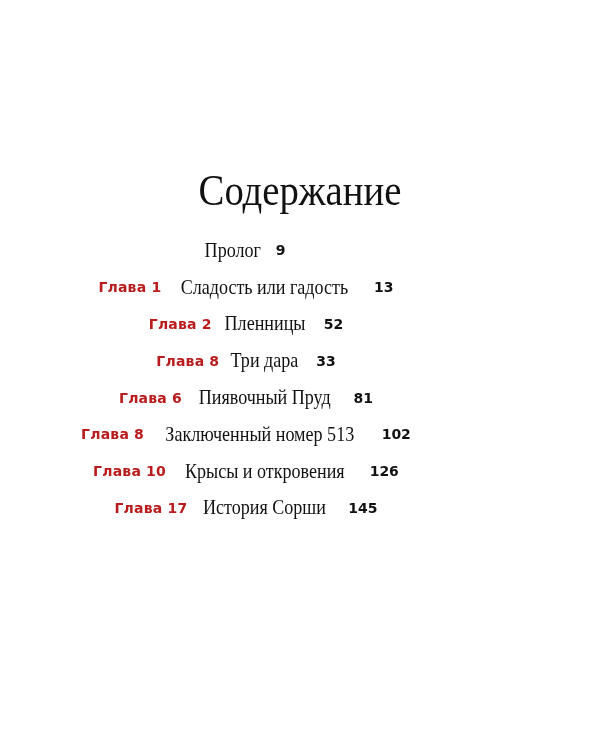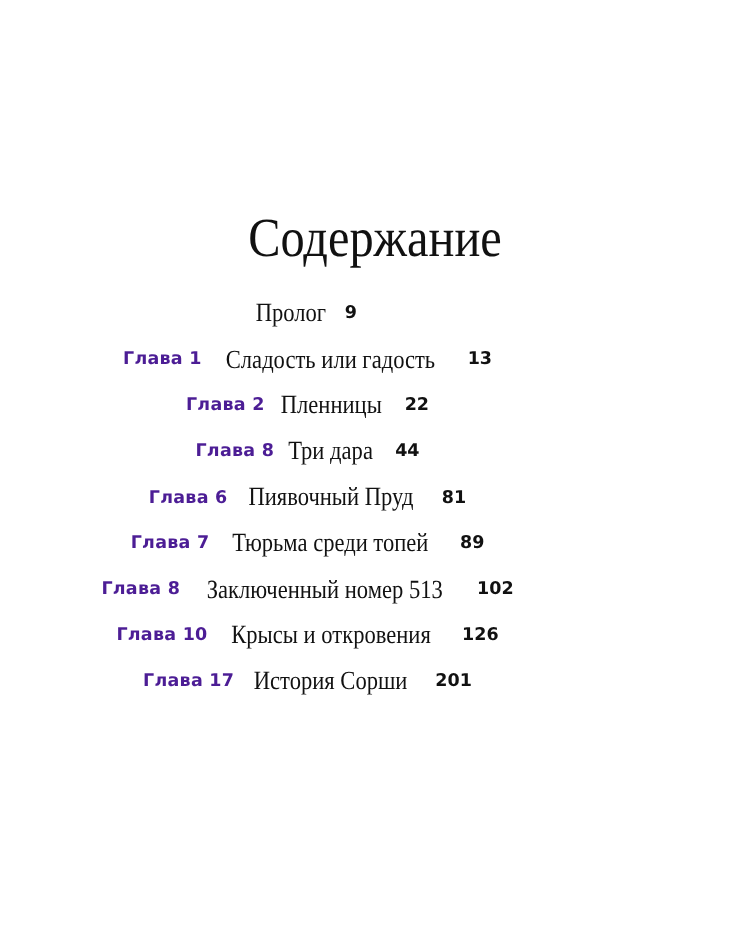--- a/index.html
+++ b/index.html
@@ -43,21 +43,21 @@
       display: flex;
       justify-content: center;
       align-items: center;
       white-space: nowrap;
     }
     .chapter-label {
       font-family: "DejaVu Sans", "Liberation Sans", sans-serif;
       font-weight: bold;
       font-size: 14px;
       letter-spacing: 0.2px;
-      color: #4c1d95;
+      color: #b91c1c;
       margin-right: 12px;
     }
     .chapter-title {
       font-family: "Liberation Serif", "DejaVu Serif", serif;
       font-size: 21px;
       color: #111111;
       display: inline-block;
       transform: scaleX(0.86);
       margin: 0 -6px;
     }
@@ -83,45 +83,40 @@
     <span class="chapter-page">9</span>
   </li>
   <li class="toc-row">
     <span class="chapter-label">Глава 1</span>
     <span class="chapter-title">Сладость или гадость</span>
     <span class="chapter-page">13</span>
   </li>
   <li class="toc-row">
     <span class="chapter-label">Глава 2</span>
     <span class="chapter-title">Пленницы</span>
-    <span class="chapter-page">22</span>
+    <span class="chapter-page">52</span>
   </li>
   <li class="toc-row">
     <span class="chapter-label">Глава 8</span>
     <span class="chapter-title">Три дара</span>
-    <span class="chapter-page">44</span>
+    <span class="chapter-page">33</span>
   </li>
   <li class="toc-row">
     <span class="chapter-label">Глава 6</span>
     <span class="chapter-title">Пиявочный Пруд</span>
     <span class="chapter-page">81</span>
-  </li>
-  <li class="toc-row">
-    <span class="chapter-label">Глава 7</span>
-    <span class="chapter-title">Тюрьма среди топей</span>
-    <span class="chapter-page">89</span>
   </li>
   <li class="toc-row">
     <span class="chapter-label">Глава 8</span>
     <span class="chapter-title">Заключенный номер 513</span>
     <span class="chapter-page">102</span>
   </li>
   <li class="toc-row">
     <span class="chapter-label">Глава 10</span>
     <span class="chapter-title">Крысы и откровения</span>
     <span class="chapter-page">126</span>
   </li>
   <li class="toc-row">
     <span class="chapter-label">Глава 17</span>
     <span class="chapter-title">История Сорши</span>
-    <span class="chapter-page">201</span>
+    <span class="chapter-page">145</span>
   </li>
 </ul>
 
 </body></html>

